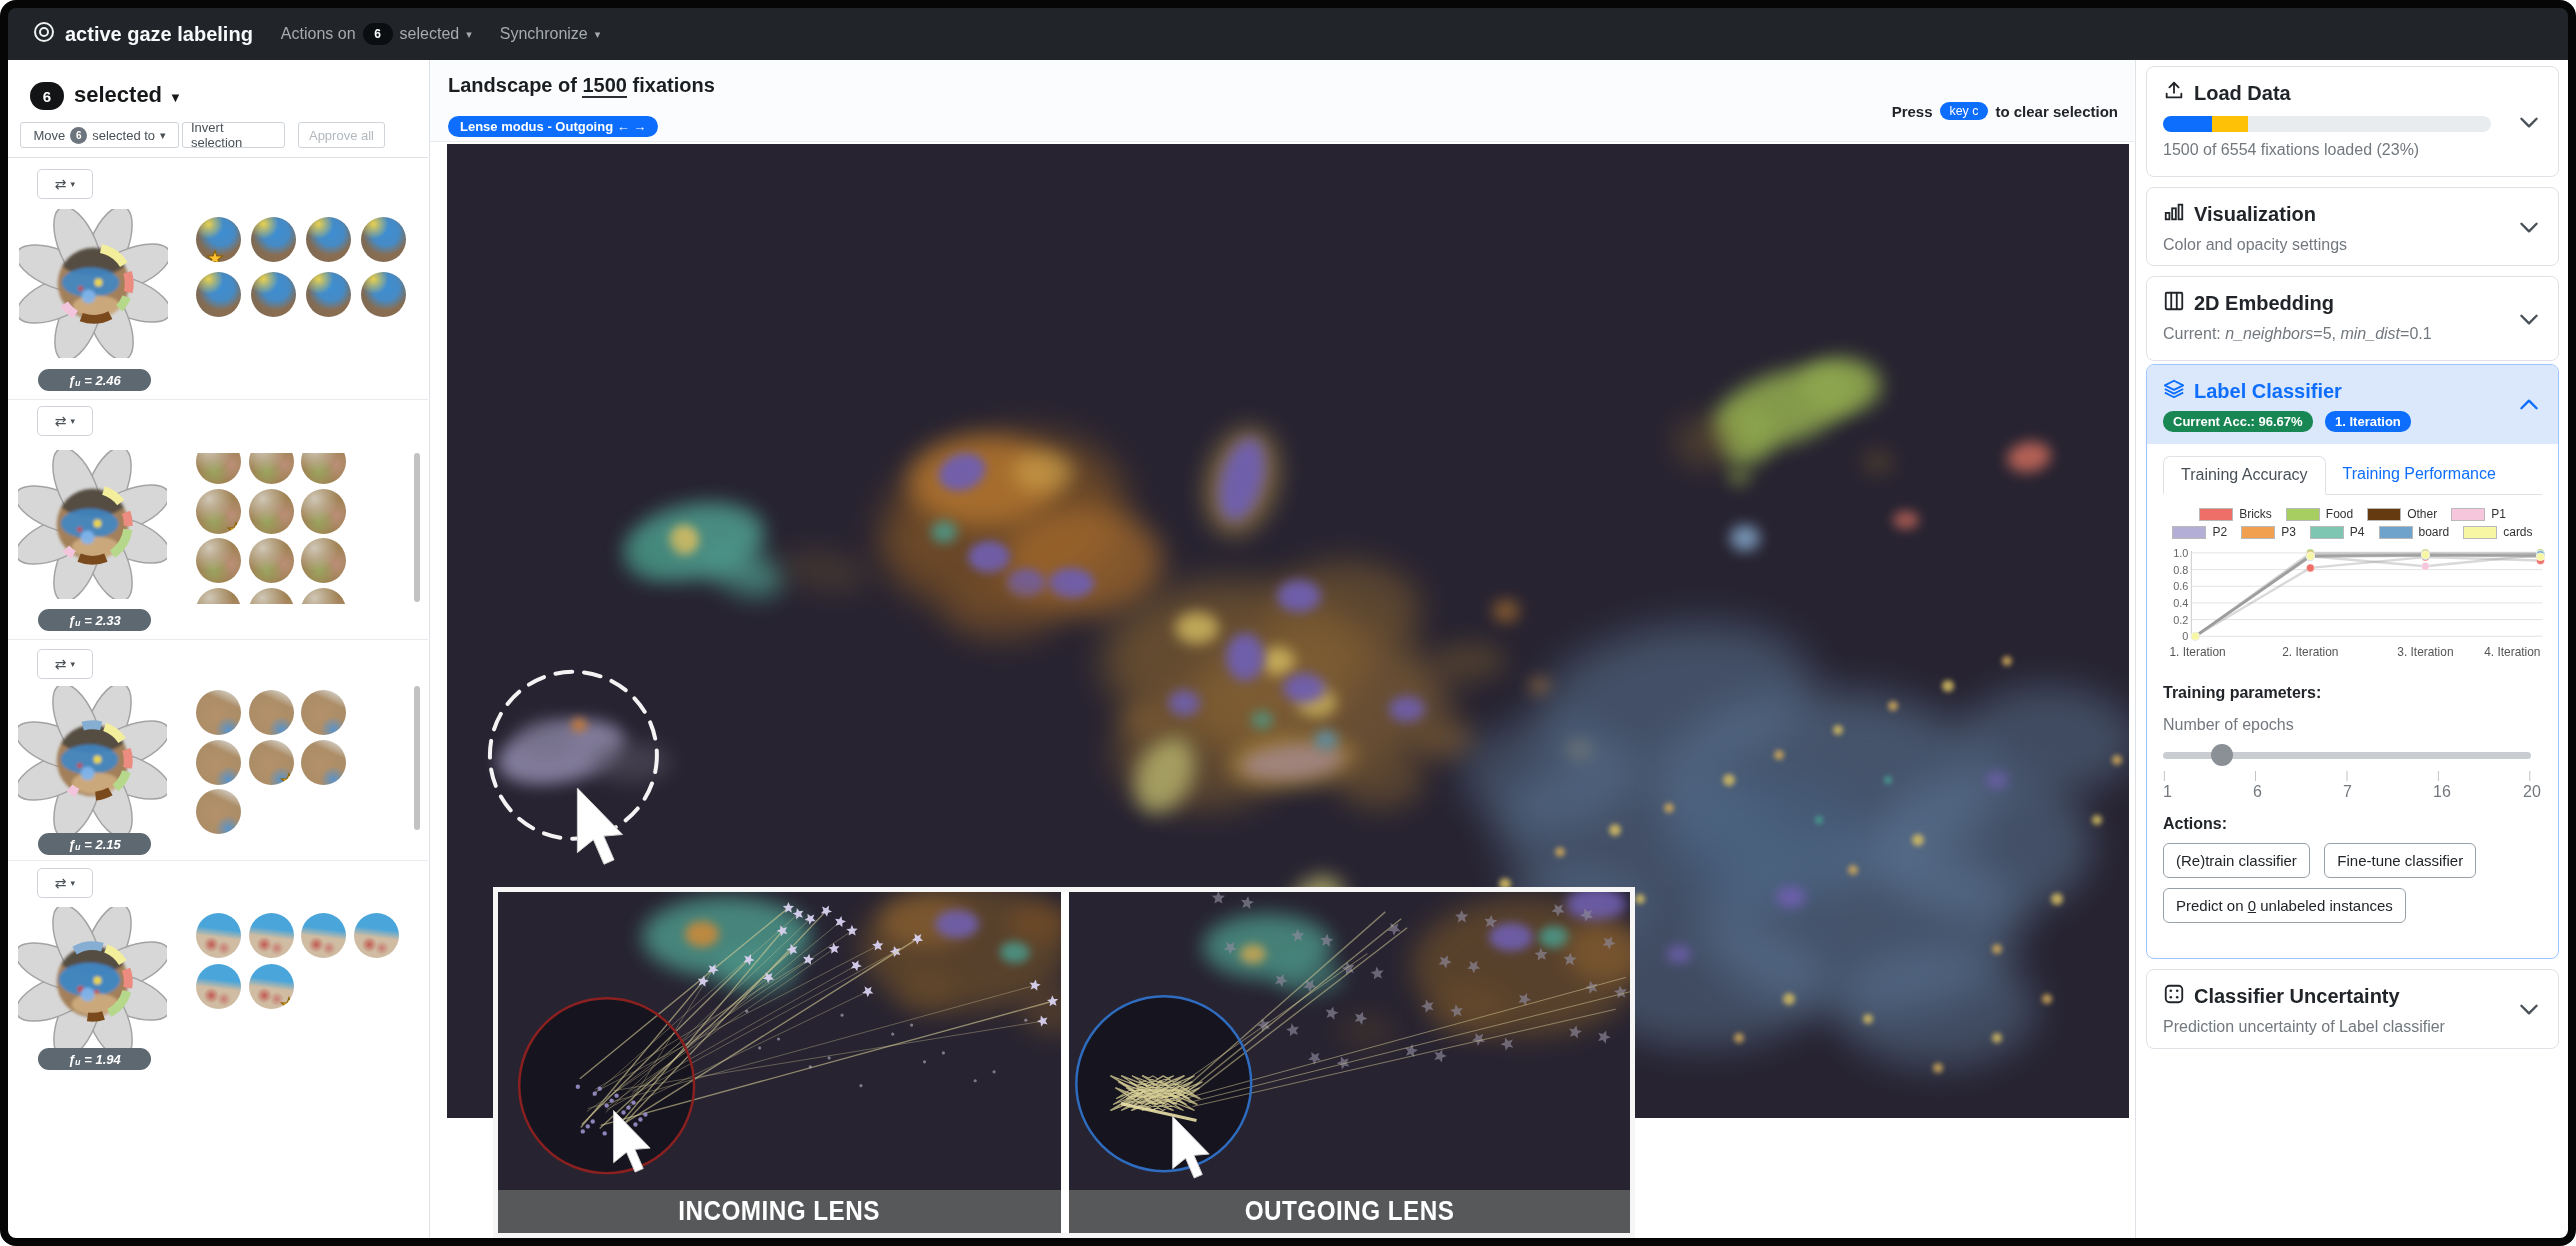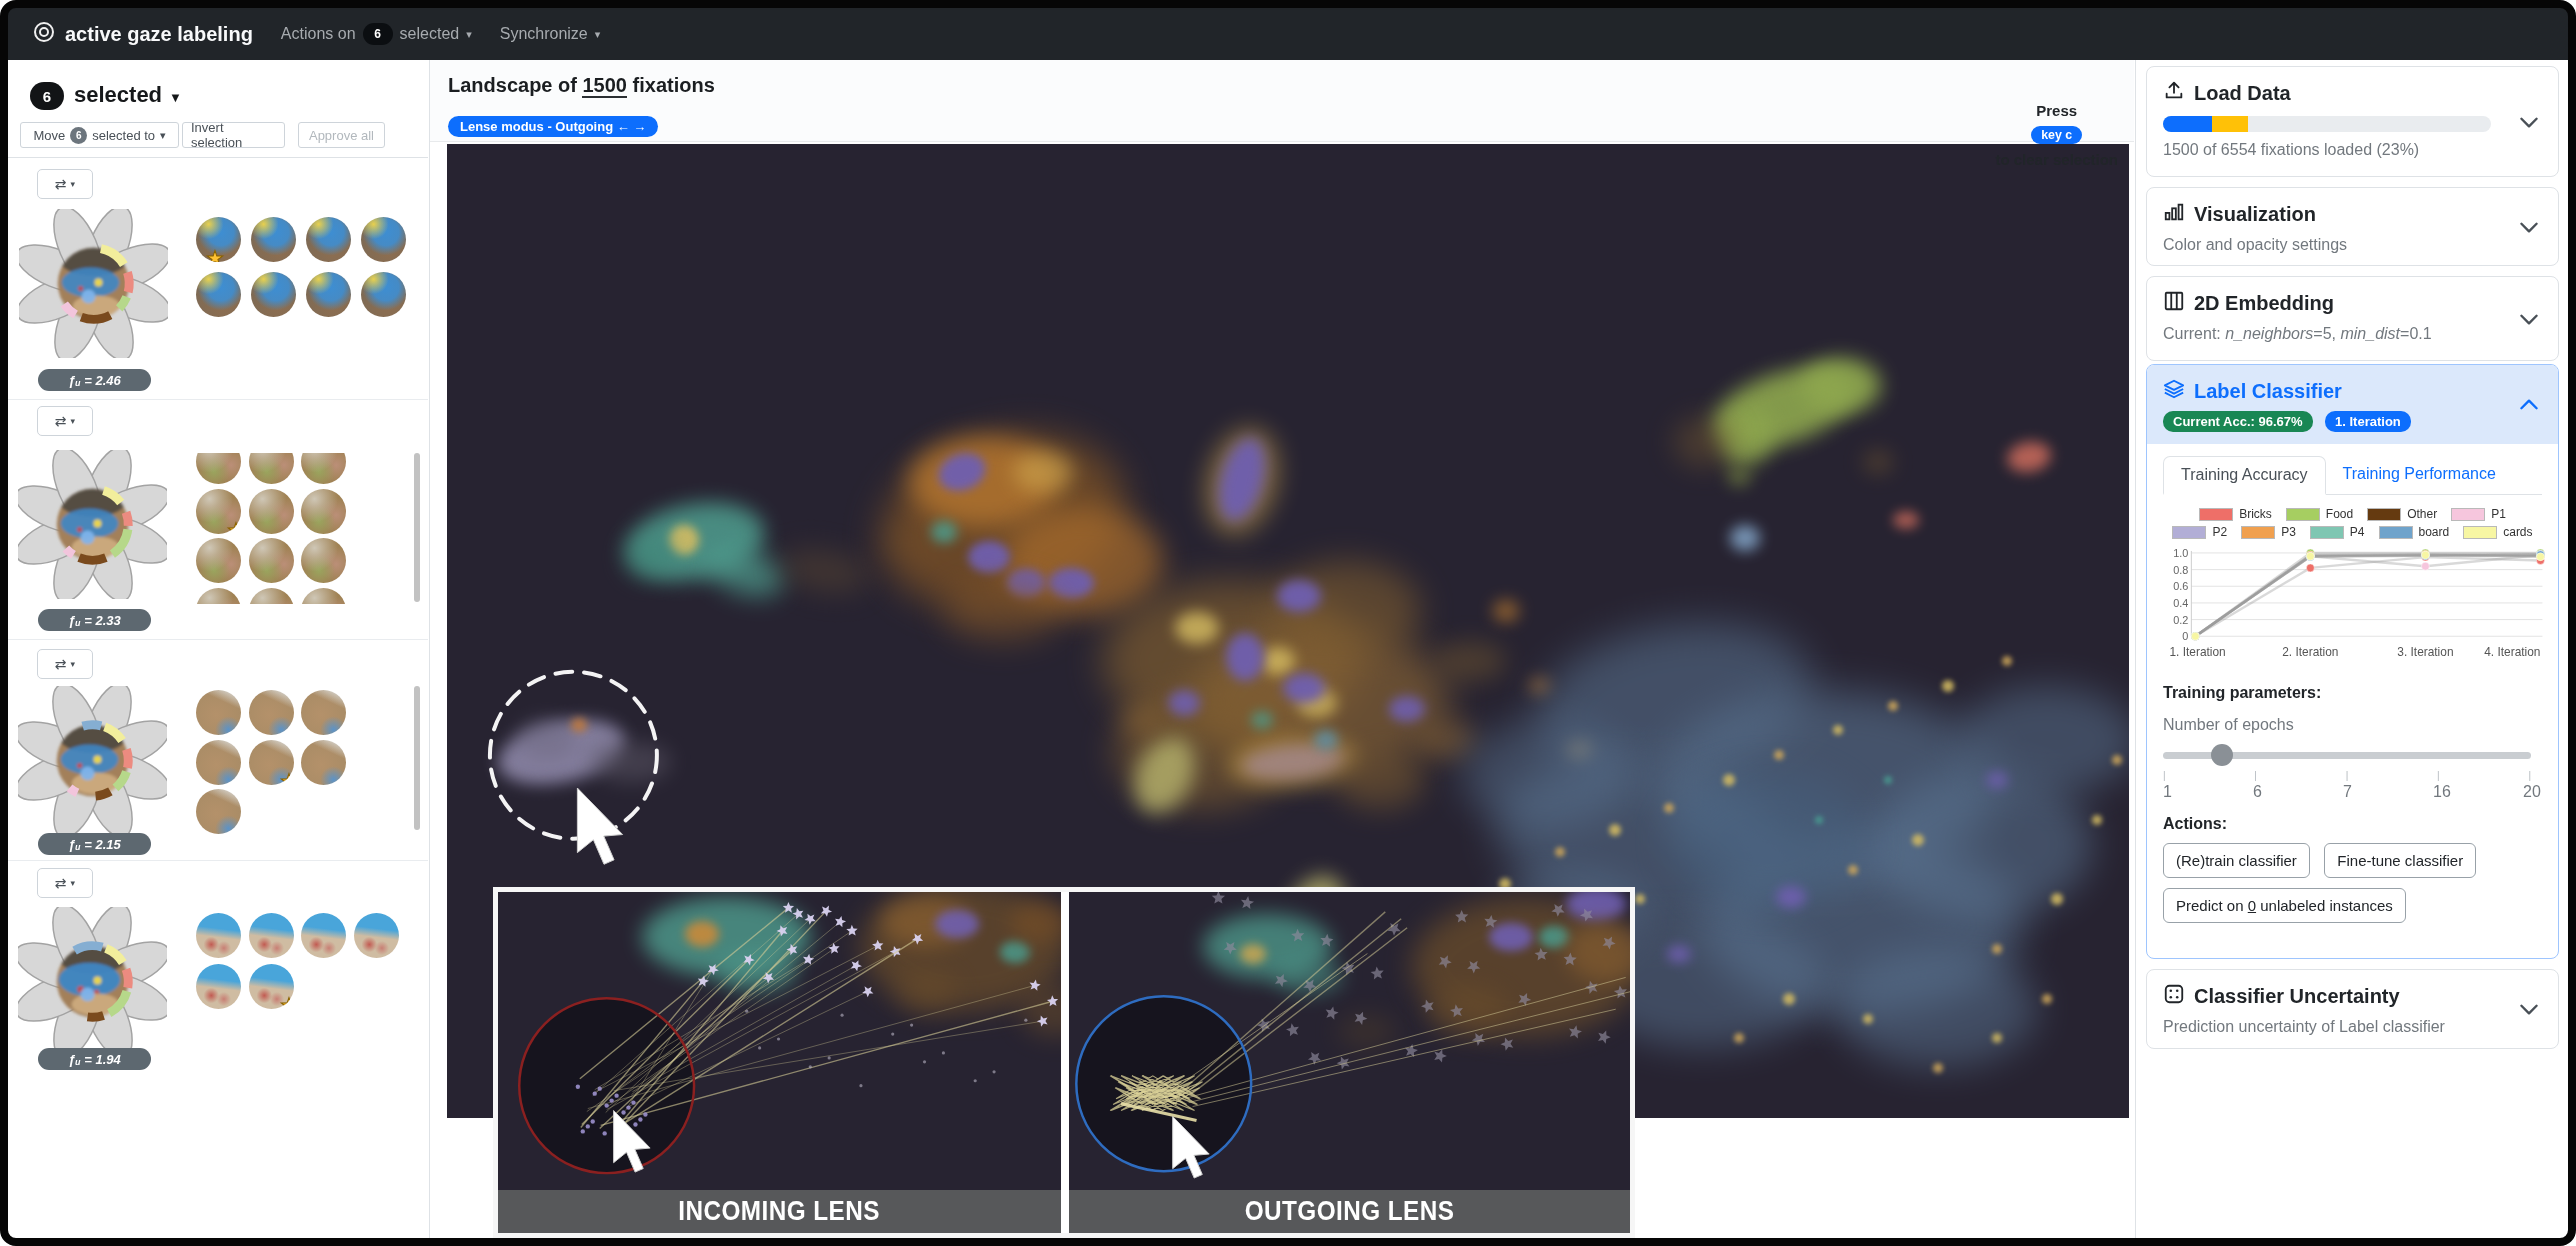--- a/index.html
+++ b/index.html
@@ -29,22 +29,22 @@
   .tv2{background:radial-gradient(circle at 30% 22%,#cfc7b6 0%,rgba(207,199,182,0) 50%),radial-gradient(circle at 40% 72%,#9aa55e 0%,rgba(154,165,94,0) 38%),radial-gradient(circle at 78% 58%,#bb8f78 0%,rgba(187,143,120,0) 40%),#a08254;}
   .tv3{linear:none;background:linear-gradient(205deg,#e8f0f6 0%,rgba(232,240,246,0) 30%),radial-gradient(circle at 72% 88%,#5b93c8 0%,rgba(91,147,200,0) 26%),radial-gradient(circle at 45% 55%,#b4916a 0%,rgba(180,145,106,0) 75%),#a98c66;}
   .tv4{background:linear-gradient(187deg,#49a5da 0%,#49a5da 36%,rgba(73,165,218,0) 54%),radial-gradient(circle at 34% 70%,#c25b52 0%,rgba(194,91,82,0) 18%),radial-gradient(circle at 62% 78%,#c87f74 0%,rgba(200,127,116,0) 16%),#cfbca2;}
   .fupill{position:absolute;width:113px;height:22px;border-radius:11px;background:#5d6870;color:#fff;font-size:13px;font-weight:bold;font-style:italic;display:flex;align-items:center;justify-content:center;}
   .side-scroll{position:absolute;width:6px;border-radius:3px;background:#c2c2c2;}
   
   #main-strip{position:absolute;left:429px;top:60px;width:1705px;height:81px;background:#fbfcfd;border-bottom:1px solid #e8eaec;z-index:3;}
   .main-title{position:absolute;left:19px;top:14px;font-size:20px;font-weight:600;color:#1b1e21;}
   .u{border-bottom:2px solid #2b2f33;}
   .lens-badge{position:absolute;left:19px;top:56px;background:#0d6efd;color:#fff;font-size:13px;font-weight:bold;border-radius:11px;padding:3px 12px;}
-  .press{position:absolute;right:16px;top:42px;font-size:15px;font-weight:600;color:#212529;display:flex;align-items:center;gap:7px;flex-direction:column;}
-  .keypill{background:#0d6efd;color:#fff;font-size:12.4px;font-weight:bold;border-radius:10px;padding:2px 10px;}
+  .press{position:absolute;right:16px;top:42px;font-size:15px;font-weight:600;color:#212529;display:flex;align-items:center;gap:7px;}
+  .keypill{background:#0d6efd;color:#fff;font-size:12.4px;font-weight:normal;border-radius:10px;padding:2px 10px;}
   #canvas{position:absolute;left:447px;top:144px;width:1682px;height:974px;background:#272331;overflow:hidden;z-index:2;}
   .blob{position:absolute;border-radius:50%;}
   #canvas-overlay{position:absolute;inset:0;z-index:5;}
   
   #lensbox{position:absolute;left:493px;top:887px;width:1142px;height:351px;background:#fff;border:5px solid #f6f6f6;box-sizing:border-box;display:flex;z-index:10;}
   .lenspanel{position:relative;height:100%;display:flex;flex-direction:column;}
   .lens-divider{width:8px;background:#fff;}
   .lens-content{position:relative;flex:1;background:#272331;overflow:hidden;}
   .lens-label{height:43px;background:#57585a;display:flex;align-items:center;justify-content:center;}
   .lens-label span{color:#fff;font-size:27px;font-weight:bold;letter-spacing:0.5px;transform:scaleX(.9);white-space:nowrap;}

